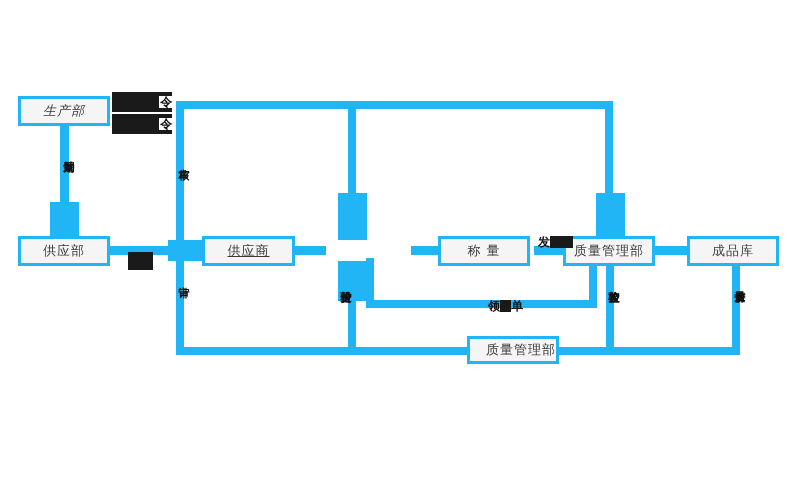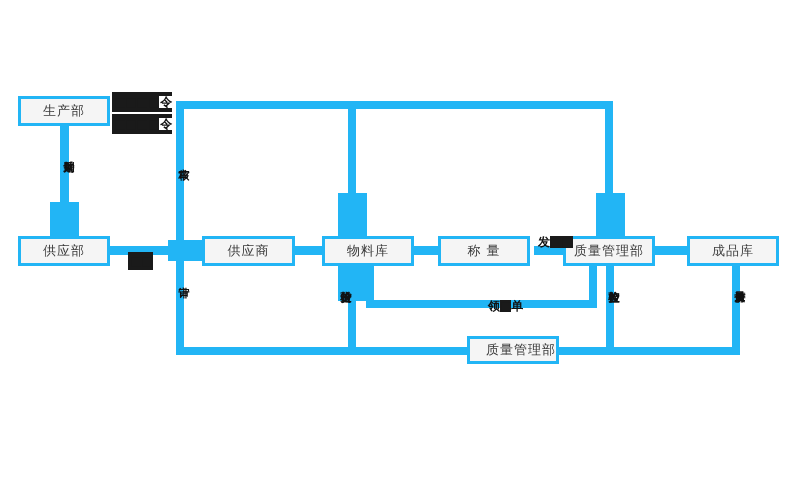--- a/index.html
+++ b/index.html
@@ -117,35 +117,32 @@
   <div class="lnk" style="left:366px;top:300px;width:231px;height:8px;"></div>
   <div class="lnk" style="left:589px;top:258px;width:8px;height:50px;"></div>
 
   <div class="lnk" style="left:606px;top:261px;width:8px;height:90px;"></div>
 
   <div class="lnk" style="left:732px;top:261px;width:8px;height:90px;"></div>
 
   <div class="lnk" style="left:455px;top:347px;width:20px;height:8px;"></div>
   <div class="lnk" style="left:553px;top:347px;width:22px;height:8px;"></div>
 
-  <div class="node" style="left:18px;top:96px;width:92px;height:30px;">
+  <div class="node" style="left:18px;top:96px;width:92px;height:30px;font-style:italic;">
     <span>生产部</span>
   </div>
 
   <div class="node" style="left:18px;top:236px;width:92px;height:30px;">
     <span>供应部</span>
   </div>
 
-  <div class="node" style="left:202px;top:236px;width:93px;height:30px;">
+  <div class="node" style="left:202px;top:236px;width:93px;height:30px;text-decoration:underline;">
     <span>供应商</span>
   </div>
 
-  <div class="node" style="left:322px;top:236px;width:92px;height:30px;">
-    <span>物料库</span>
-  </div>
 
   <div class="node" style="left:438px;top:236px;width:92px;height:30px;">
     <span>称 量</span>
   </div>
 
   <div class="node" style="left:563px;top:236px;width:92px;height:30px;">
     <span>质量管理部</span>
   </div>
 
   <div class="node" style="left:687px;top:236px;width:92px;height:30px;">

